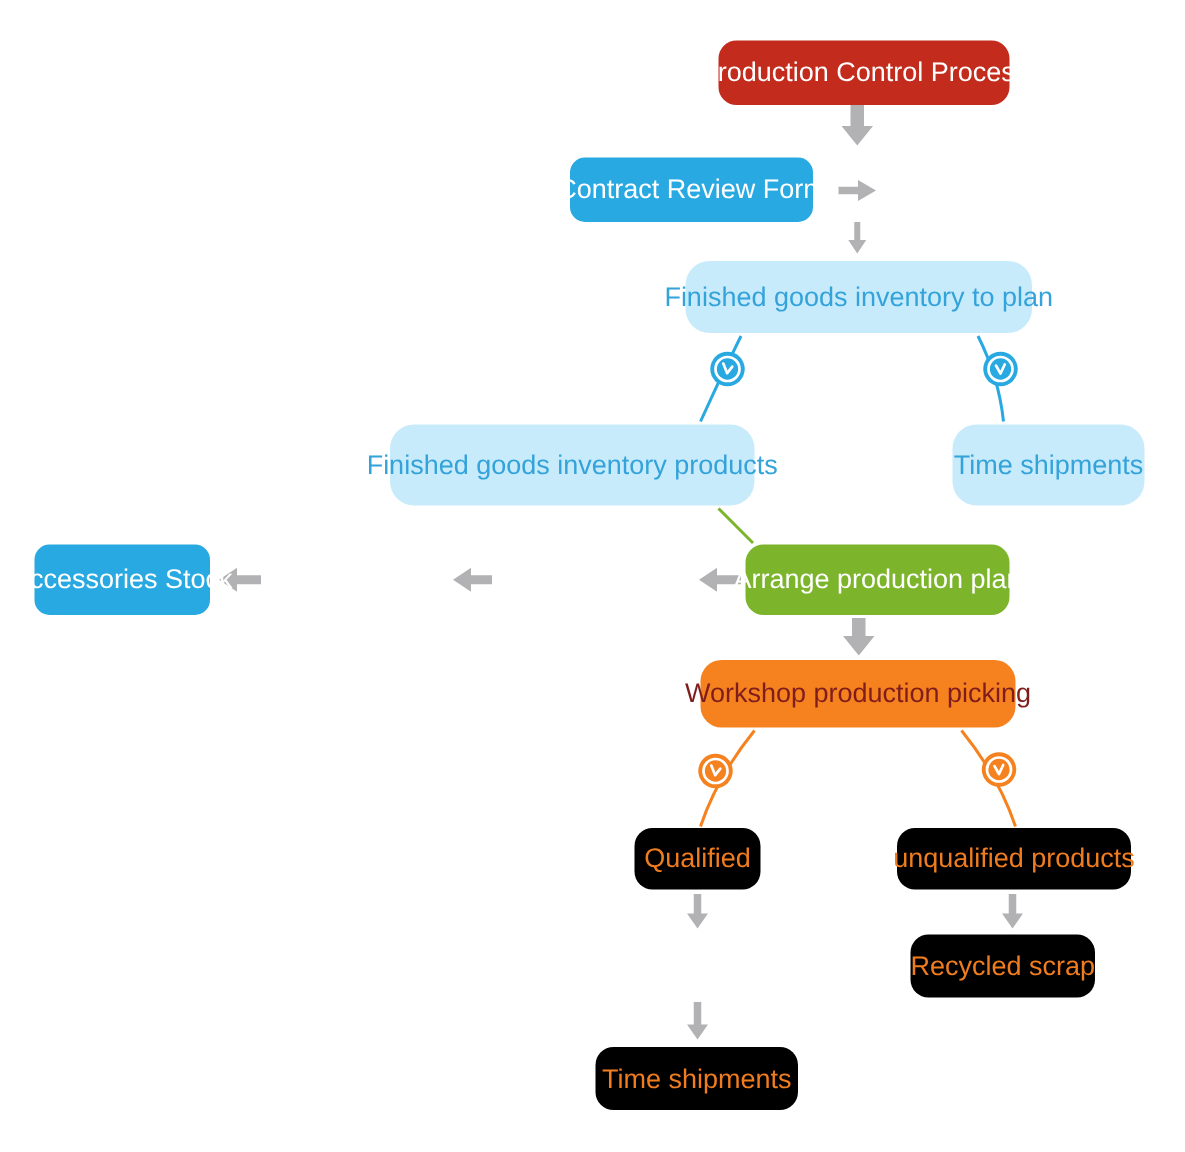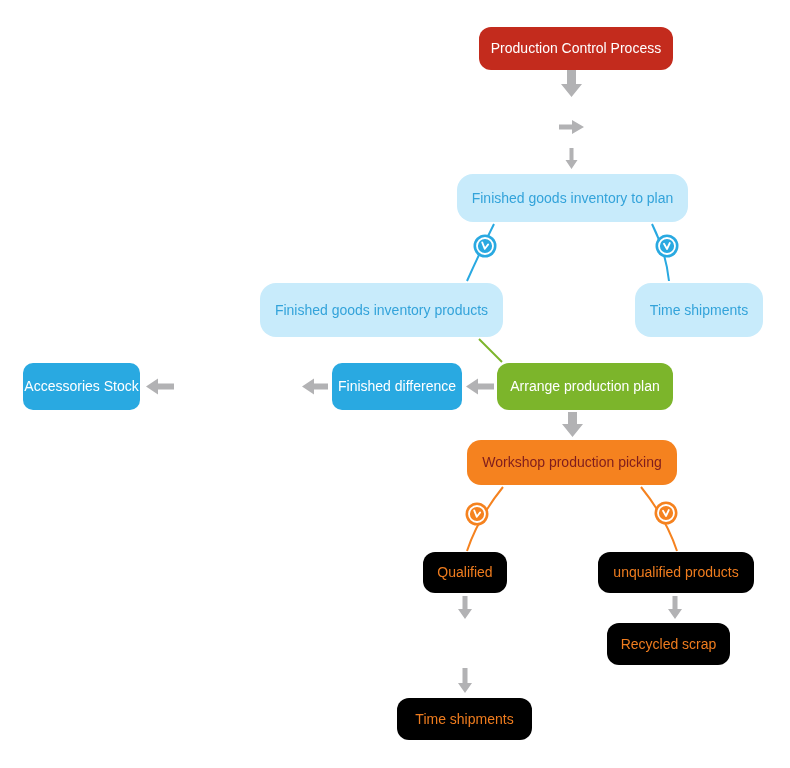--- a/index.html
+++ b/index.html
@@ -20,21 +20,21 @@
     left: 0; top: 0;
     z-index: 1;
   }
   .node {
     position: absolute;
     z-index: 2;
     display: flex;
     align-items: center;
     justify-content: center;
     text-align: center;
-    font-size: 14px;
+    font-size: 18px;
     line-height: 1.15;
     border-radius: 11px;
     box-sizing: border-box;
     padding: 2px 6px;
     white-space: nowrap;
   }
   .red        { background: #c32b1d; color: #ffffff; border-radius: 12px; }
   .blue       { background: #29a9e1; color: #ffffff; border-radius: 10px; }
   .lightblue  { background: #c8ebfb; color: #33a3da; border-radius: 16px; }
   .green      { background: #7cb52b; color: #ffffff; border-radius: 12px; }
@@ -92,32 +92,32 @@
     </g>
     <g transform="translate(666,513)">
       <circle r="11.5" fill="#f5821f"></circle>
       <circle r="8" fill="none" stroke="#ffffff" stroke-width="1.8"></circle>
       <polyline points="-3,-2.2 0,3 2.8,-3" fill="none" stroke="#ffffff" stroke-width="1.8" stroke-linecap="round" stroke-linejoin="round"></polyline>
     </g>
   </svg>
 
   <div class="node red" style="left:479px;top:27px;width:194px;height:43px;">Production Control Process</div>
 
+  <div class="node blue" style="left:380px;top:105px;width:162px;height:43px;">Contract Review Form</div>
 
 
   <div class="node lightblue" style="left:457px;top:174px;width:231px;height:48px;">Finished goods inventory to plan</div>
 
   <div class="node lightblue" style="left:260px;top:283px;width:243px;height:54px;">Finished goods inventory products</div>
 
   <div class="node lightblue" style="left:635px;top:283px;width:128px;height:54px;">Time shipments</div>
 
   <div class="node blue" style="left:23px;top:363px;width:117px;height:47px;">Accessories Stock</div>
 
 
-  <div class="node blue" style="left:332px;top:363px;width:130px;height:47px;">Finished difference</div>
 
   <div class="node green" style="left:497px;top:363px;width:176px;height:47px;">Arrange production plan</div>
 
   <div class="node orange" style="left:467px;top:440px;width:210px;height:45px;">Workshop production picking</div>
 
   <div class="node lightorange" style="left:423px;top:552px;width:84px;height:41px;">Qualified</div>
 
   <div class="node lightorange" style="left:598px;top:552px;width:156px;height:41px;">unqualified products</div>
 
 

